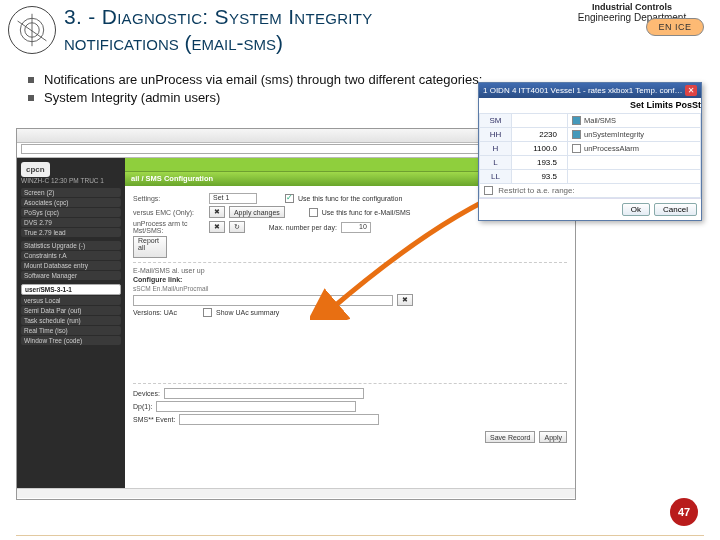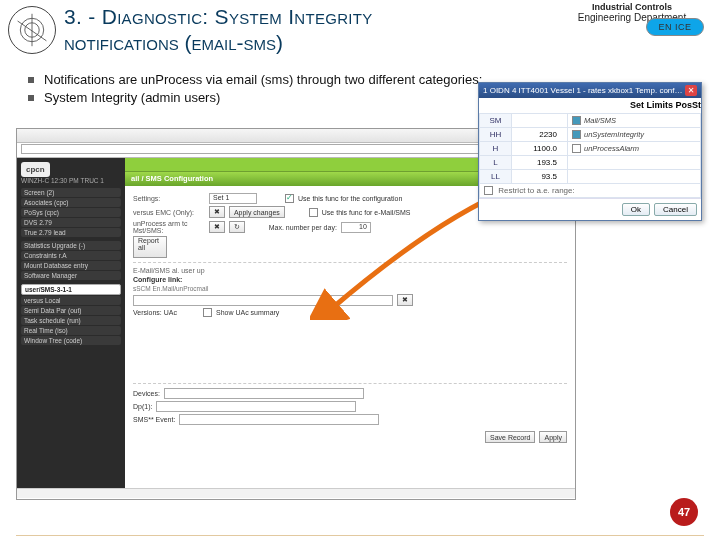--- a/index.html
+++ b/index.html
@@ -9,21 +9,21 @@
   
   .hdr { position: absolute; top: 0; left: 0; right: 0; height: 64px; display: flex; align-items: flex-start; }
   .logo-circle { width: 48px; height: 48px; margin: 6px 8px 0 8px; border: 1px solid #444; border-radius: 50%; display: flex; align-items: center; justify-content: center; }
   .logo-circle svg { width: 36px; height: 36px; }
   .title-wrap { flex: 1; padding-top: 4px; }
   .title { font-size: 21px; color: #093a5d; line-height: 1.25; font-variant: small-caps; }
   .title-top { letter-spacing: .3px; }
   .right-hdr { position: absolute; right: 8px; top: 2px; text-align: center; width: 160px; }
   .ic1 { font-size: 9px; font-weight: bold; color: #222; }
   .ic2 { font-size: 10px; color: #222; }
-  .enice { position: absolute; right: 16px; top: 18px; width: 58px; height: 18px; border: 1px solid #888; border-radius: 9px; font-size: 9px; display: flex; align-items: center; justify-content: center; background: #0ea5e9; color: #333; letter-spacing: .5px; }
+  .enice { position: absolute; right: 16px; top: 18px; width: 58px; height: 18px; border: 1px solid #888; border-radius: 9px; font-size: 9px; display: flex; align-items: center; justify-content: center; background: #fdba74; color: #333; letter-spacing: .5px; }
 
   
   .bullets { position: absolute; top: 72px; left: 28px; right: 20px; font-size: 13px; color: #111; }
   .bullets li { list-style: none; margin-bottom: 3px; padding-left: 16px; position: relative; }
   .bullets li::before { content: ""; position: absolute; left: 0; top: 5px; width: 6px; height: 6px; background: #5a5a5a; }
 
   
   .shot { position: absolute; top: 128px; left: 16px; width: 560px; height: 372px; border: 1px solid #999; background: #fff; font-size: 7px; color: #333; }
   .shot .toolbar { height: 14px; background: linear-gradient(#f6f6f6,#e3e3e3); border-bottom: 1px solid #bbb; }
   .shot .addr { height: 14px; background: #fff; border-bottom: 1px solid #bbb; }
@@ -56,21 +56,21 @@
 
   
   .dlg { position: absolute; top: 82px; right: 18px; width: 224px; border: 1px solid #5b7ba8; background: #fff; font-size: 8.5px; box-shadow: 2px 2px 5px rgba(0,0,0,.3); }
   .dlg .ttl { background: linear-gradient(#3f6bb0,#2a4d85); color: #fff; font-size: 8px; padding: 2px 4px; display: flex; justify-content: space-between; align-items: center; }
   .dlg .ttl .x { background: #d44; color: #fff; width: 12px; height: 11px; text-align: center; border-radius: 2px; font-size: 8px; line-height: 11px; }
   .dlg .sub { text-align: right; font-weight: bold; font-size: 9px; padding: 2px 0 3px; }
   .dlg table { width: 100%; border-collapse: collapse; font-size: 8px; }
   .dlg td { border: 1px solid #dbe3ef; padding: 1px 4px; height: 14px; }
   .dlg td:first-child { background: #f2f6fc; width: 32px; text-align: center; color: #336; }
   .dlg td:nth-child(2) { width: 56px; text-align: right; padding-right: 10px; }
-  .dlg td:nth-child(3) { font-size: 7.5px; color: #444; font-style: italic; }
+  .dlg td:nth-child(3) { font-size: 7.5px; color: #444; }
   .dlg td .chk { width:9px; height:9px; border:1px solid #888; display:inline-block; vertical-align:middle; margin-right:3px; }
   .dlg td .chk.on { background: #49b; }
   .dlg .foot { display: flex; justify-content: flex-end; gap: 4px; padding: 4px; border-top: 1px solid #dde; }
   .dlg .foot .btn { border: 1px solid #8aa; background: linear-gradient(#fefefe,#e4ecf4); padding: 1px 8px; font-size: 8px; border-radius: 2px; }
 
   
   .pagenum { position: absolute; right: 22px; bottom: 14px; width: 28px; height: 28px; background: #b91c1c; color: #fff; border-radius: 50%; display: flex; align-items: center; justify-content: center; font-size: 11px; font-weight: bold; }
 
   
   .baseline { position: absolute; left: 16px; right: 16px; bottom: 4px; height: 1px; background: #e2c9a0; }

